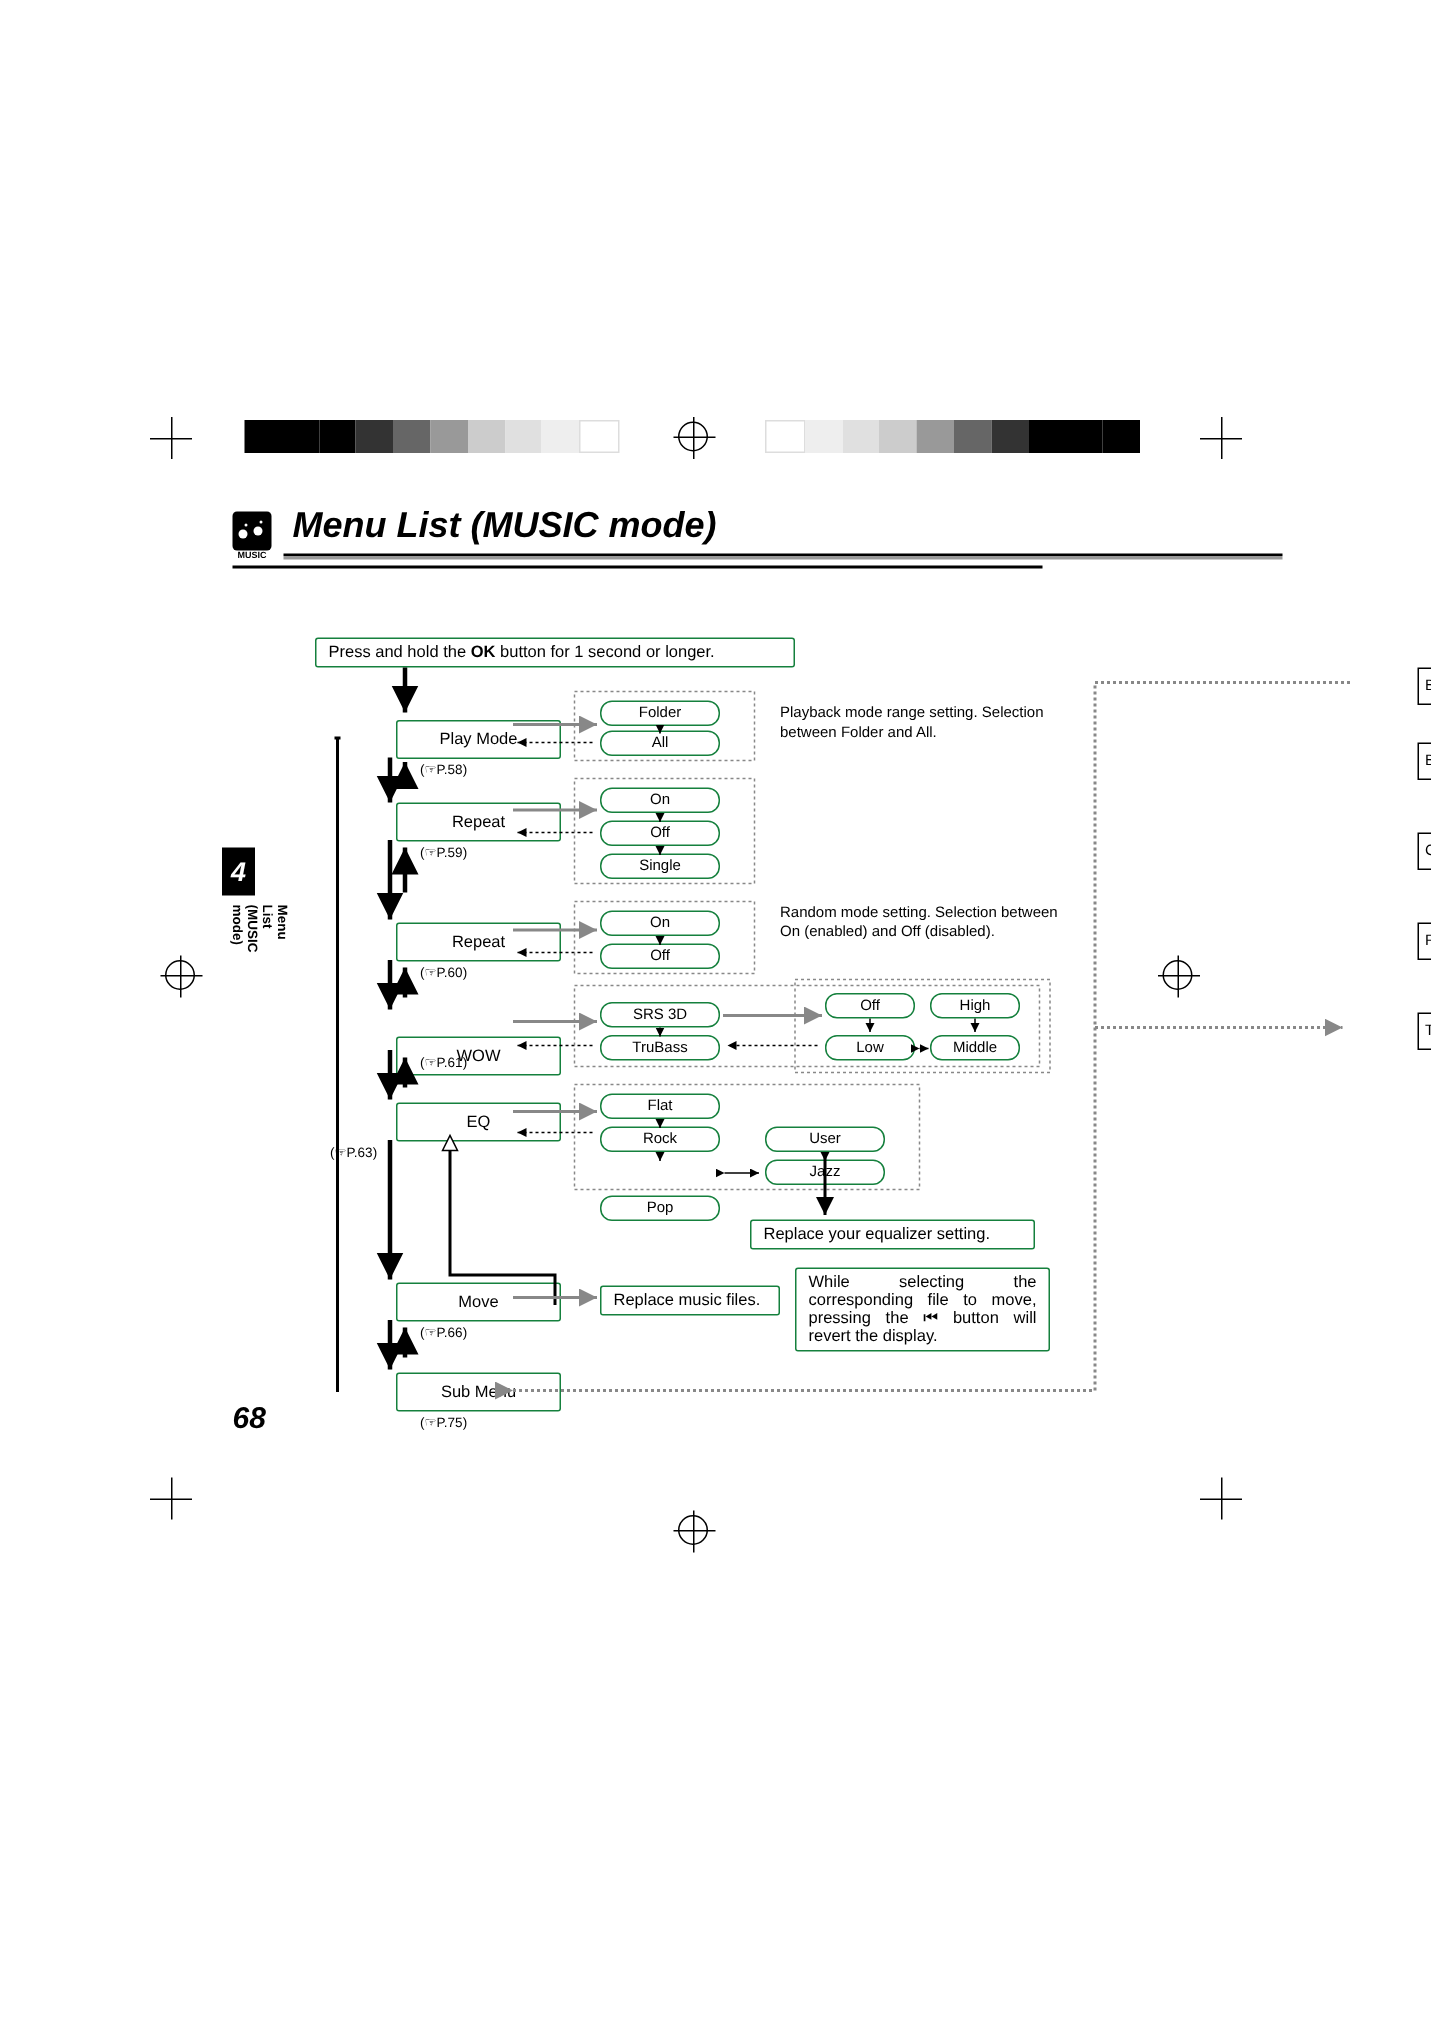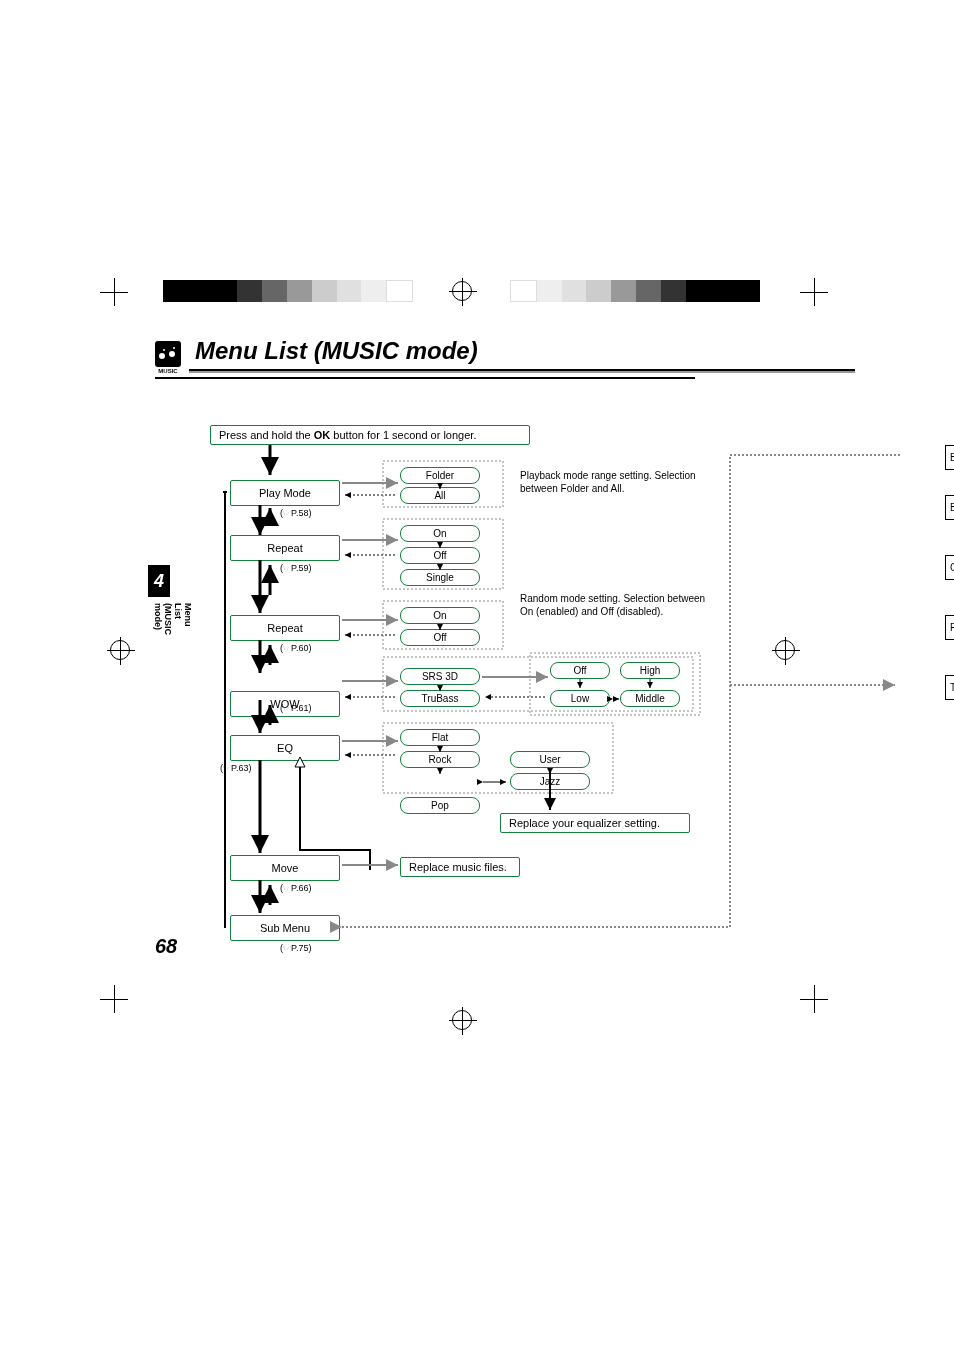--- a/index.html
+++ b/index.html
@@ -46,21 +46,21 @@
   .h1-rule { height:4px; background:linear-gradient(#000 50%, #999 50%); margin-top:2px;}
   .h2 { font-size: 18px; font-weight:bold; margin-top:28px; }
   .h2-rule { height:2px; background:#000; margin-top:4px; width:540px;}
 
   .tab-4 { position:absolute; left:-7px; top:230px; width:22px; height:32px; background:#000; color:#fff; font-size:18px; font-weight:bold; display:flex; align-items:center; justify-content:center; font-style:italic;}
   .side-label { position:absolute; left:-2px; top:268px; font-size:9px; font-weight:bold; writing-mode:vertical-rl; text-orientation:mixed; }
   .page-num { position:absolute; left:0; top:600px; font-size:20px; font-weight:bold; font-style:italic;}
 
   .diagram { position:absolute; left:45px; top:90px; width:750px; height:560px; }
   .note-box { position:absolute; border:1px solid #15803d; padding:3px 8px; font-size:11px; background:#fff; text-align:center; border-radius:2px;}
-  .big-box { width:110px; padding:6px 0; font-size:11px; }
+  .big-box { width:110px; padding:6px 0; font-size:11px;margin-left:34px; }
   .small-box { width:80px; padding:2px 0; font-size:10px; border-radius:8px; }
   .page-ref { position:absolute; font-size:9px;}
   .desc { position:absolute; font-size:10px; line-height:1.25; width:190px; }
 
   svg.arrows { position:absolute; left:0; top:0; }
   .dashed { stroke-dasharray:2 2; }
   .thick { stroke-width:3; }
 
   
   .cut-box { position:absolute; right:-45px; border:1px solid #000; padding:6px 4px; font-size:10px; background:#fff; width:50px; text-align:left;}
@@ -150,37 +150,40 @@
     <div class="note-box small-box" style="left:200px; top:42px;">Folder</div>
     <div class="note-box small-box" style="left:200px; top:62px;">All</div>
     <div class="desc" style="left:320px; top:45px;">Playback mode range setting. Selection between Folder and All.</div>
 
     <div class="note-box small-box" style="left:200px; top:100px;">On</div>
     <div class="note-box small-box" style="left:200px; top:122px;">Off</div>
     <div class="note-box small-box" style="left:200px; top:144px;">Single</div>
 
     <div class="note-box small-box" style="left:200px; top:182px;">On</div>
     <div class="note-box small-box" style="left:200px; top:204px;">Off</div>
-    <div class="desc" style="left:320px; top:168px;">Random mode setting. Selection between On (enabled) and Off (disabled).</div>
+    <div class="desc" style="left:320px; top:178px;">Random mode setting. Selection between On (enabled) and Off (disabled).</div>
 
     <div class="note-box small-box" style="left:200px; top:243px;">SRS 3D</div>
     <div class="note-box small-box" style="left:200px; top:265px;">TruBass</div>
     <div class="note-box small-box" style="left:350px; top:237px; width:60px;">Off</div>
     <div class="note-box small-box" style="left:420px; top:237px; width:60px;">High</div>
     <div class="note-box small-box" style="left:350px; top:265px; width:60px;">Low</div>
     <div class="note-box small-box" style="left:420px; top:265px; width:60px;">Middle</div>
 
     <div class="note-box small-box" style="left:200px; top:304px;">Flat</div>
     <div class="note-box small-box" style="left:200px; top:326px;">Rock</div>
     <div class="note-box small-box" style="left:200px; top:348px;margin-top:24px;">Pop</div>
     <div class="note-box small-box" style="left:310px; top:326px;">User</div>
     <div class="note-box small-box" style="left:310px; top:348px;">Jazz</div>
     <div class="note-box" style="left:300px; top:388px; width:190px; text-align:left;">Replace your equalizer setting.</div>
 
     <div class="note-box" style="left:200px; top:432px; width:120px; text-align:left;">Replace music files.</div>
+    <div class="note-box" style="left:330px; top:420px; width:170px; text-align:justify; border-width:1px;">
+      <span>While selecting the corresponding file to move, pressing the </span><span>⏮</span><span> button will revert the display.</span>
+    </div>
 
     <div class="cut-box" style="top:20px;">B</div>
     <div class="cut-box" style="top:70px;">Bac</div>
     <div class="cut-box" style="top:130px;">Co</div>
     <div class="cut-box" style="top:190px;">Fo</div>
     <div class="cut-box" style="top:250px;">Time</div>
 
     <svg class="arrows" width="750" height="560">
       <defs>
         <marker id="ah" markerWidth="8" markerHeight="8" refX="6" refY="3" orient="auto">

